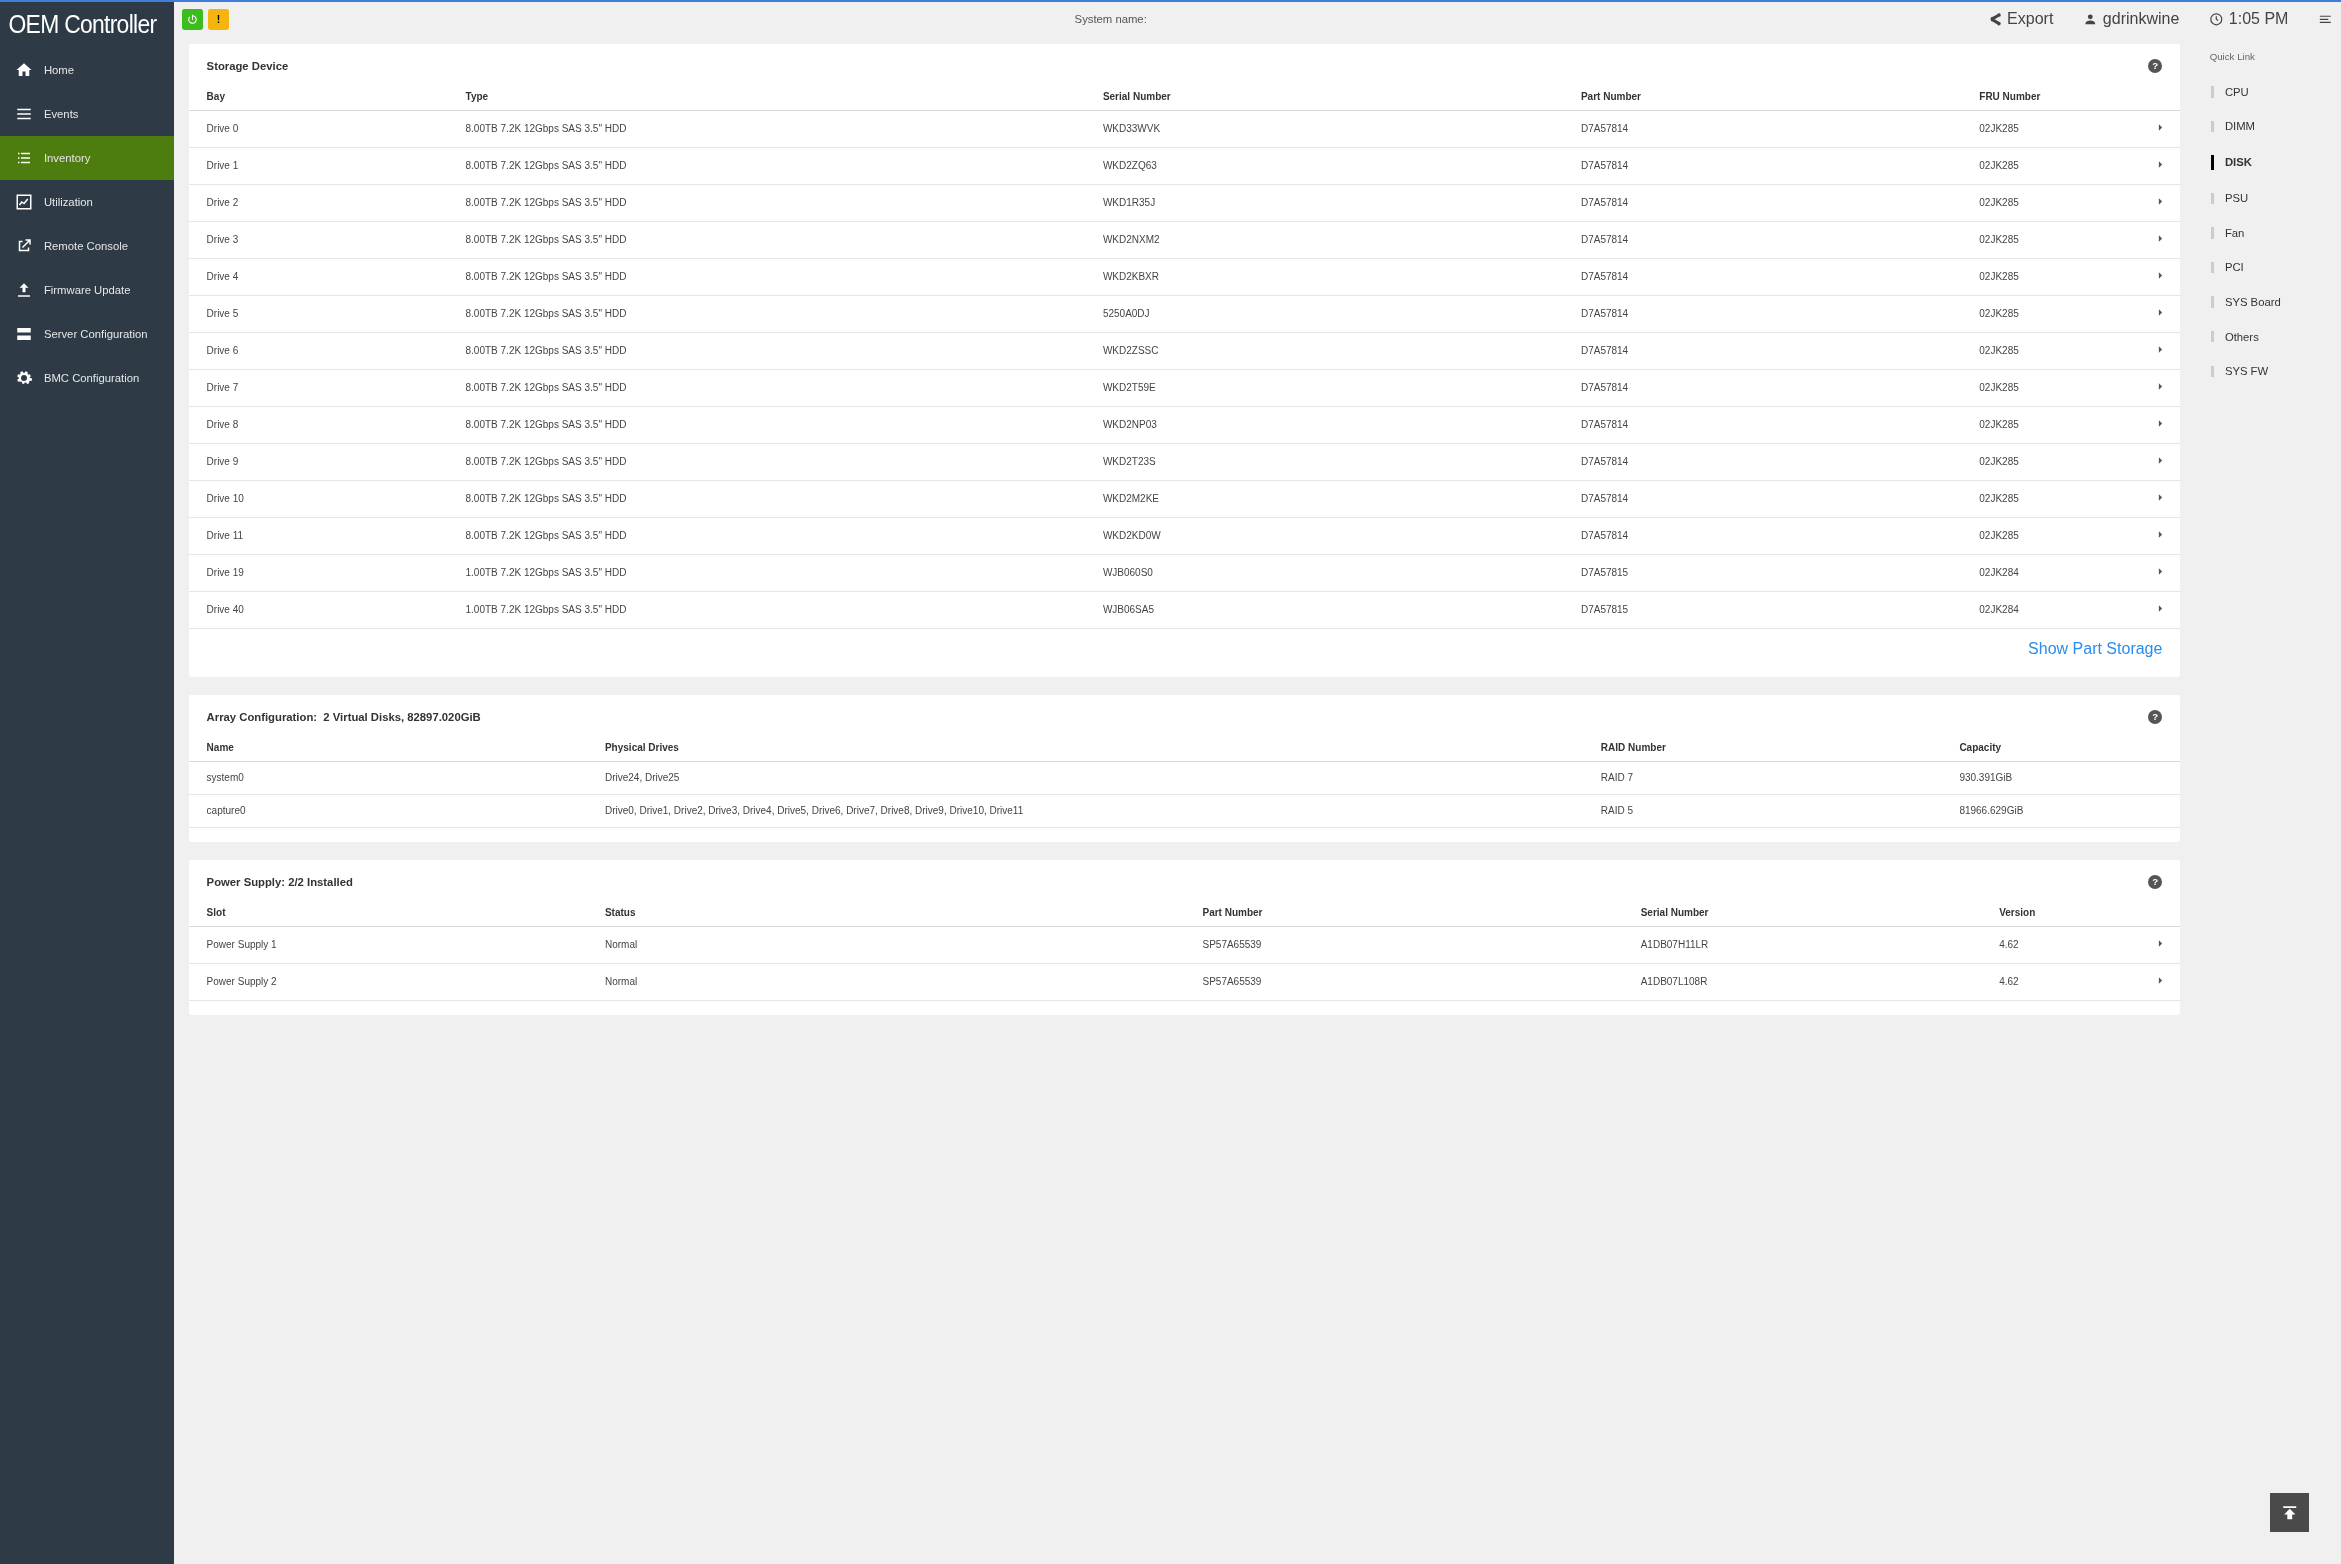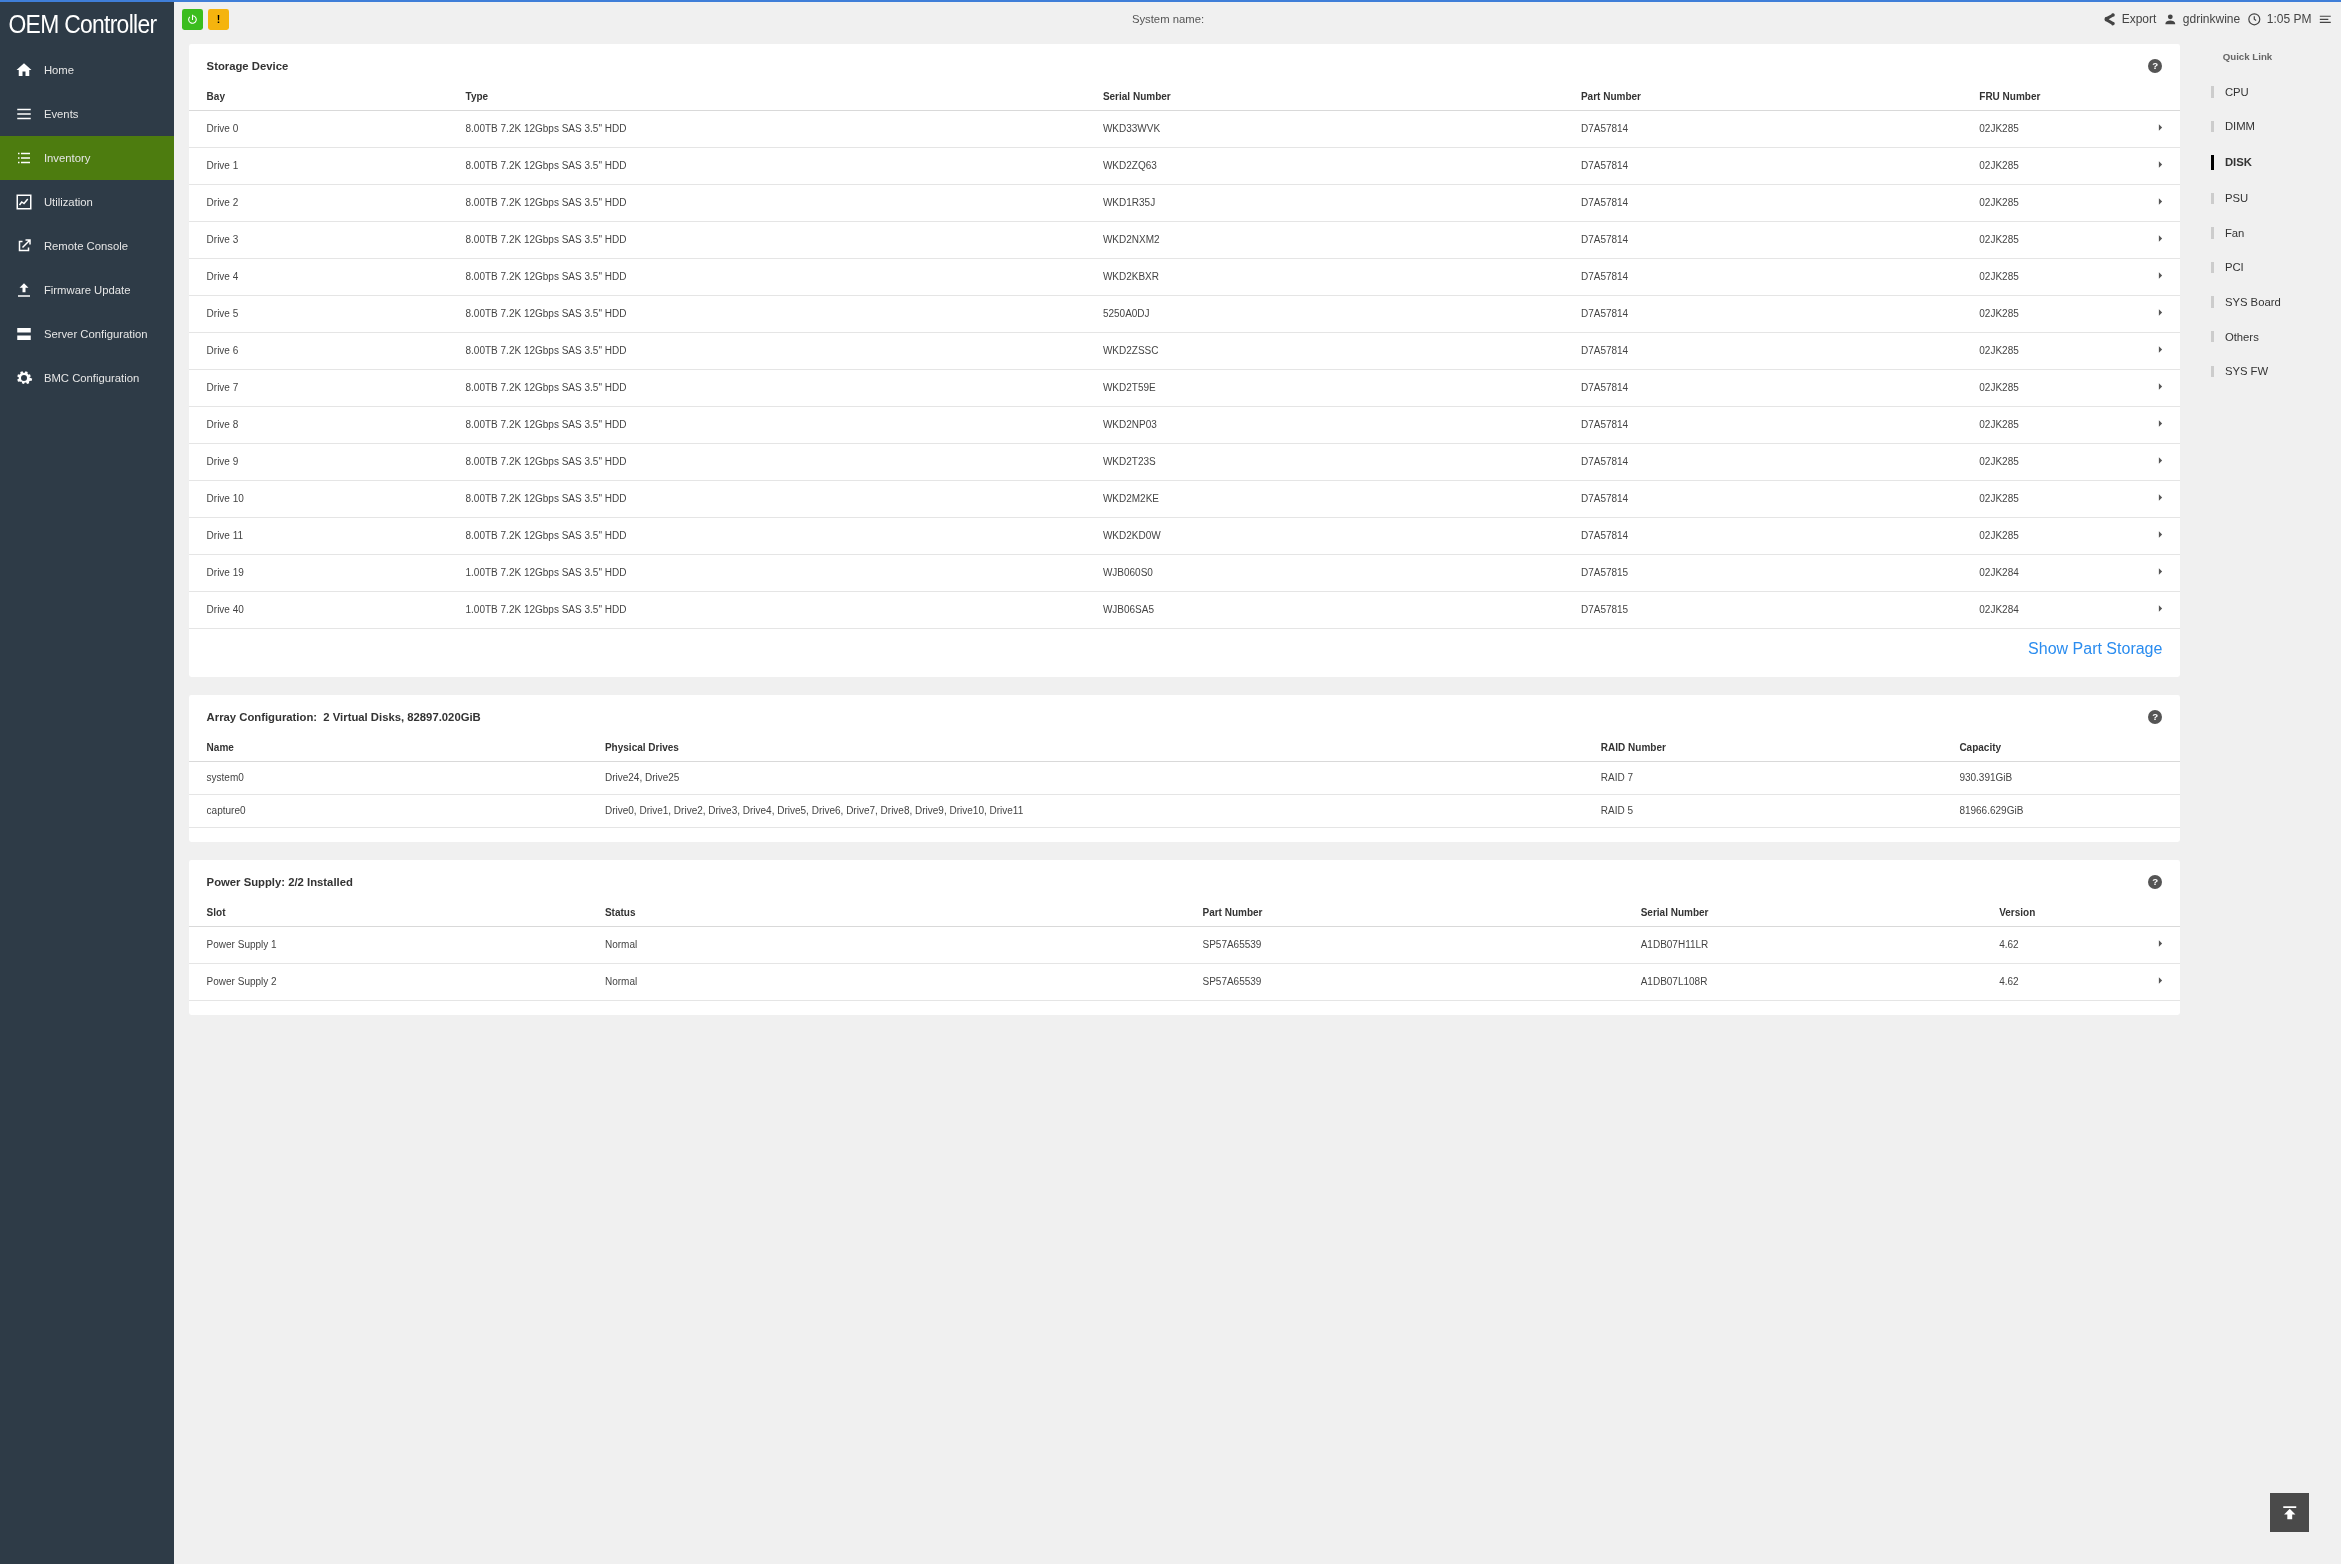--- a/index.html
+++ b/index.html
@@ -54,21 +54,21 @@
   align-items: center;
   padding: 0 8px;
   background: #f0f0f0;
 }
 .power-icn, .warn-icn {
   width: 21px; height: 21px; display:flex; align-items:center; justify-content:center; border-radius:2.4px; margin-right:4.9px;
 }
 .power-icn { background:#3bbd1e; color:#fff; }
 .warn-icn { background:#f5b40e; color:#000; font-weight:bold; }
 .sysname-label { flex:1; text-align:center; color:#555; font-size:11.3px; }
-.top-right { display:flex; align-items:center; gap:7px; color:#444; font-size:12px; }
+.top-right { display:flex; align-items:center; gap:30px; color:#444; font-size:16px; }
 .top-right .grp { display:flex; align-items:center; gap:4.9px; cursor:pointer; }
 .top-right svg { width:14.6px; height:14.6px; fill:#444; }
 .content-area {
   display:flex;
   flex:1;
 }
 .panels {
   flex:1;
   padding: 8px 14.6px 32px 14.6px;
 }
@@ -110,21 +110,21 @@
 .show-link {
   text-align:right;
   padding:11.3px 18px 4.9px 18px;
 }
 .show-link a { color:#2a8cef; text-decoration:none; font-size:16px; cursor:pointer; }
 .quicklinks {
   width:146px;
   padding:14.6px 9.7px;
   flex-shrink:0;
 }
-.ql-title { font-size:9.7px; color:#666; margin:0 0 13px 18px;font-weight:bold; }
+.ql-title { font-size:9.7px; color:#666; margin:0 0 13px 5px; }
 .ql-item {
   display:flex; align-items:center;
   padding:11.3px 0 11.3px 6.5px;
   font-size:11.3px;
   color:#333;
   cursor:pointer;
   position:relative;
 }
 .ql-item::before {
   content:"";

